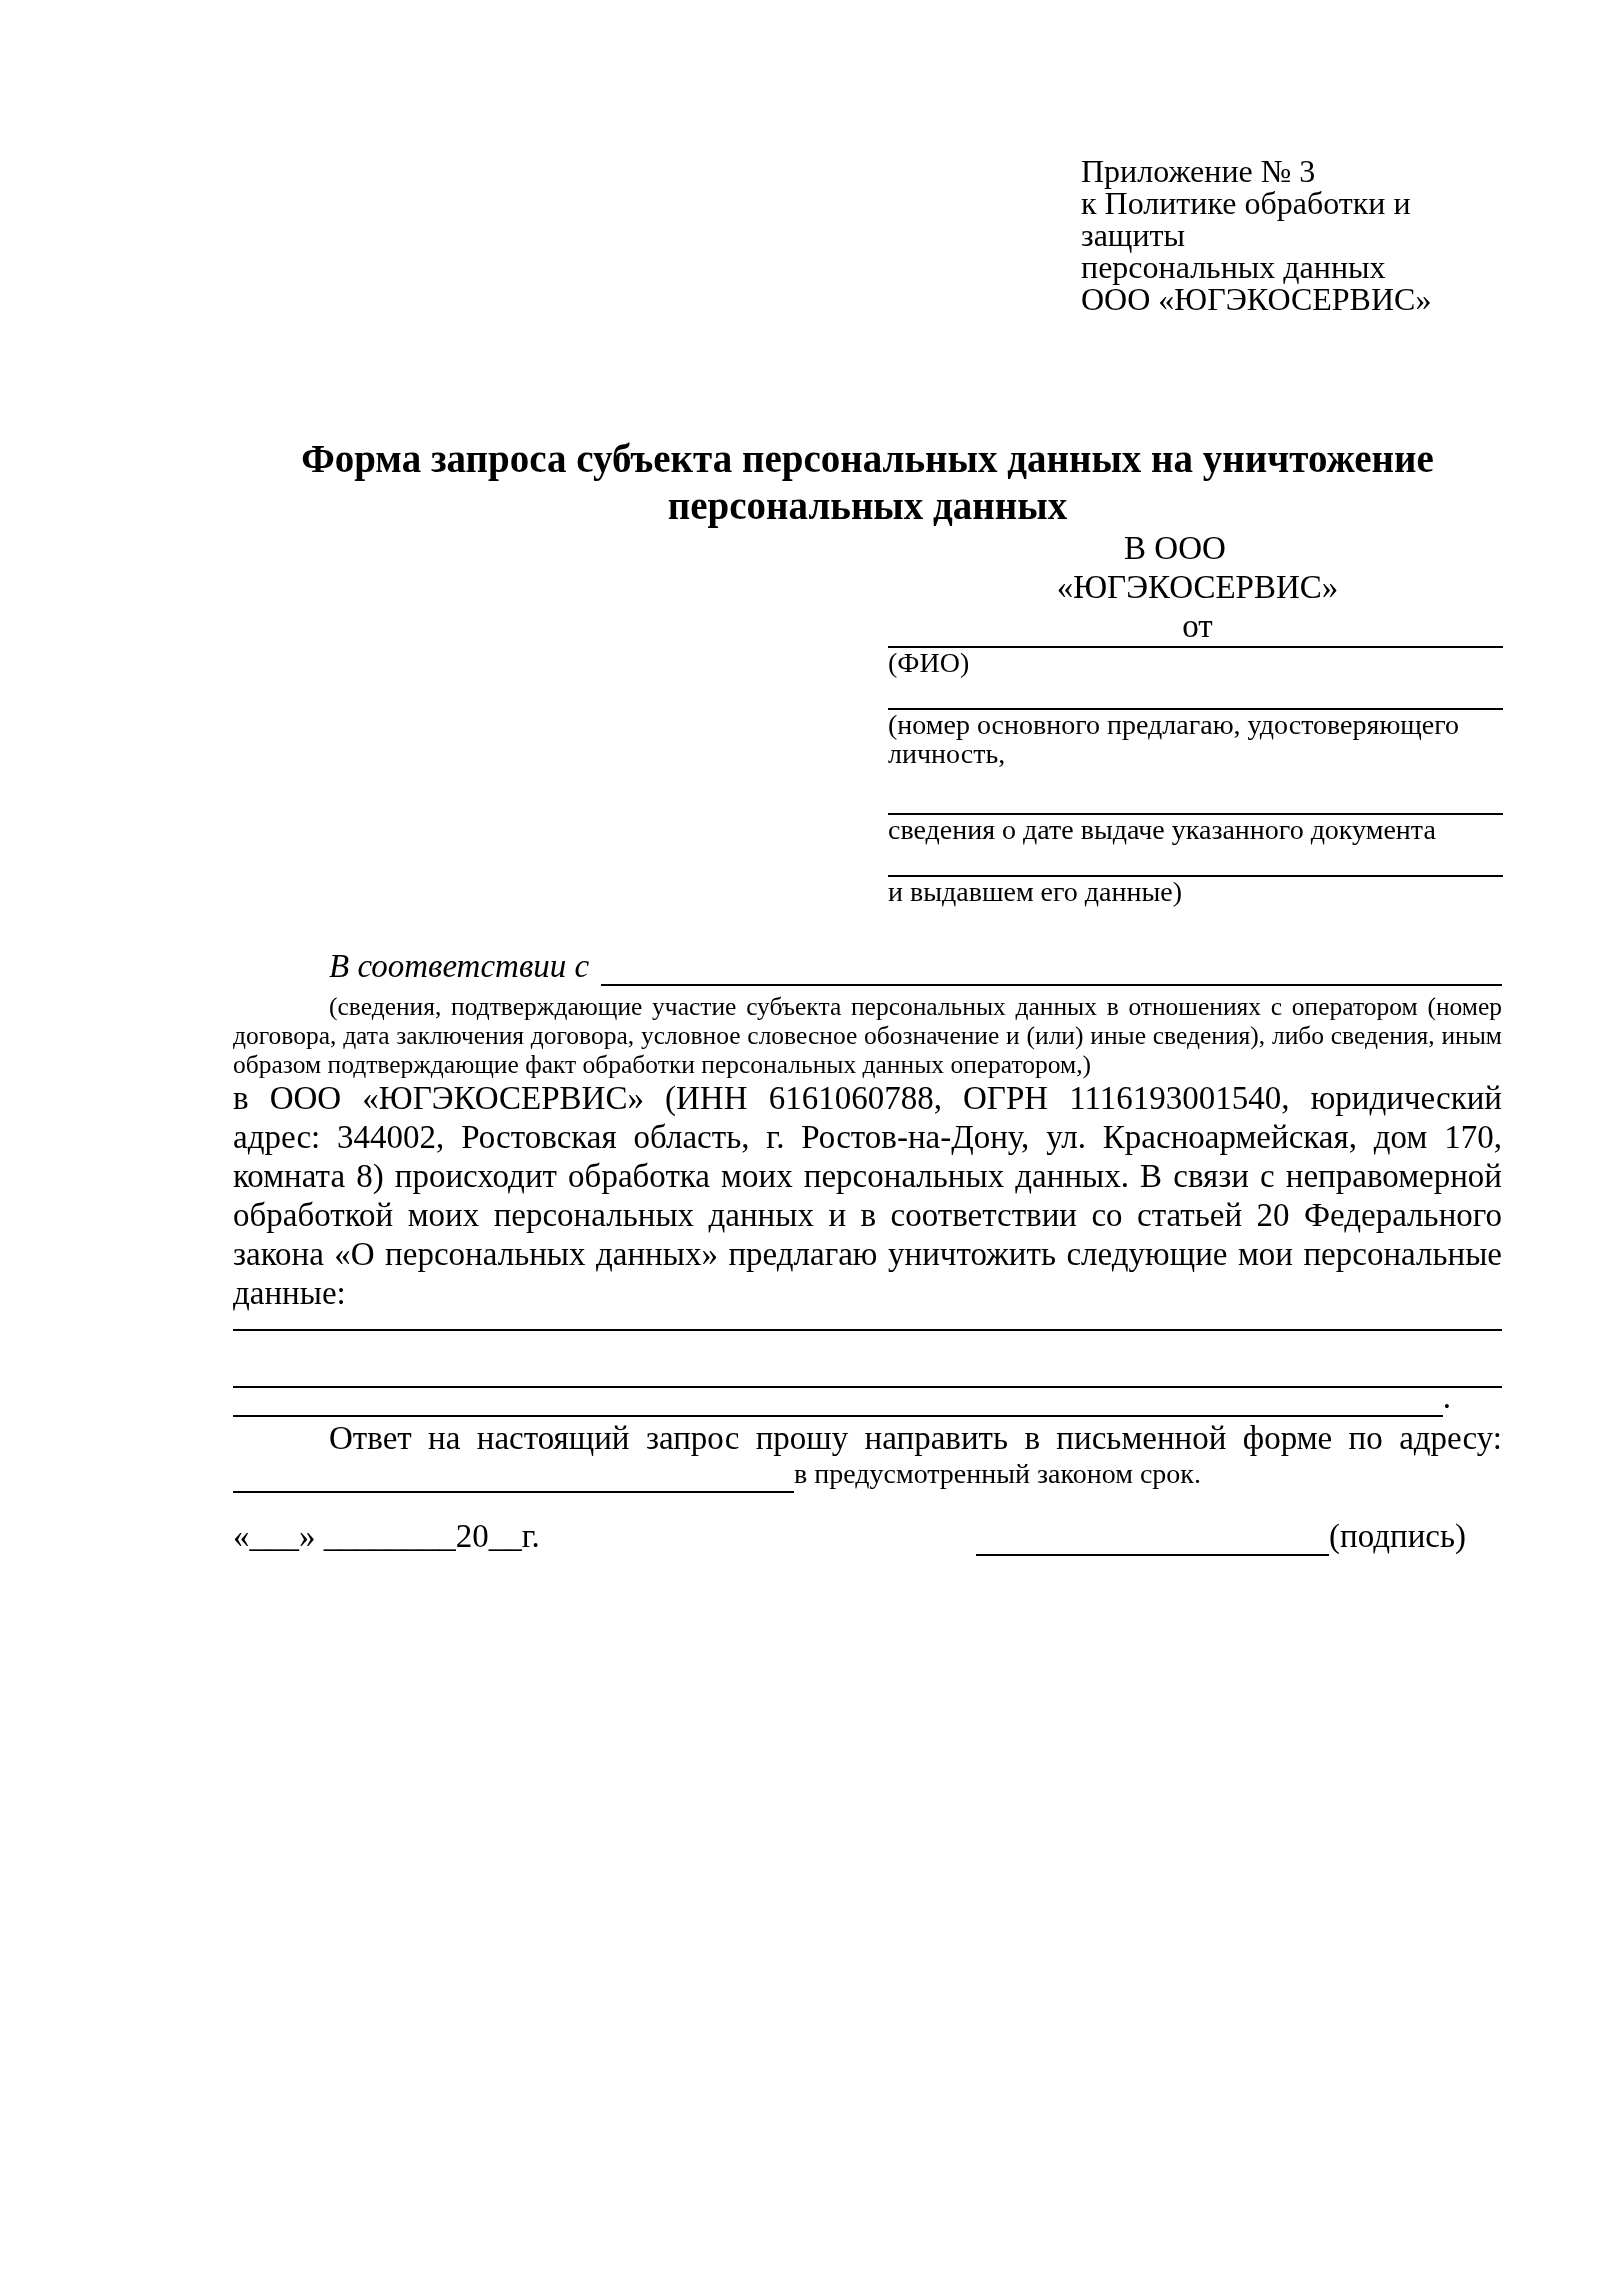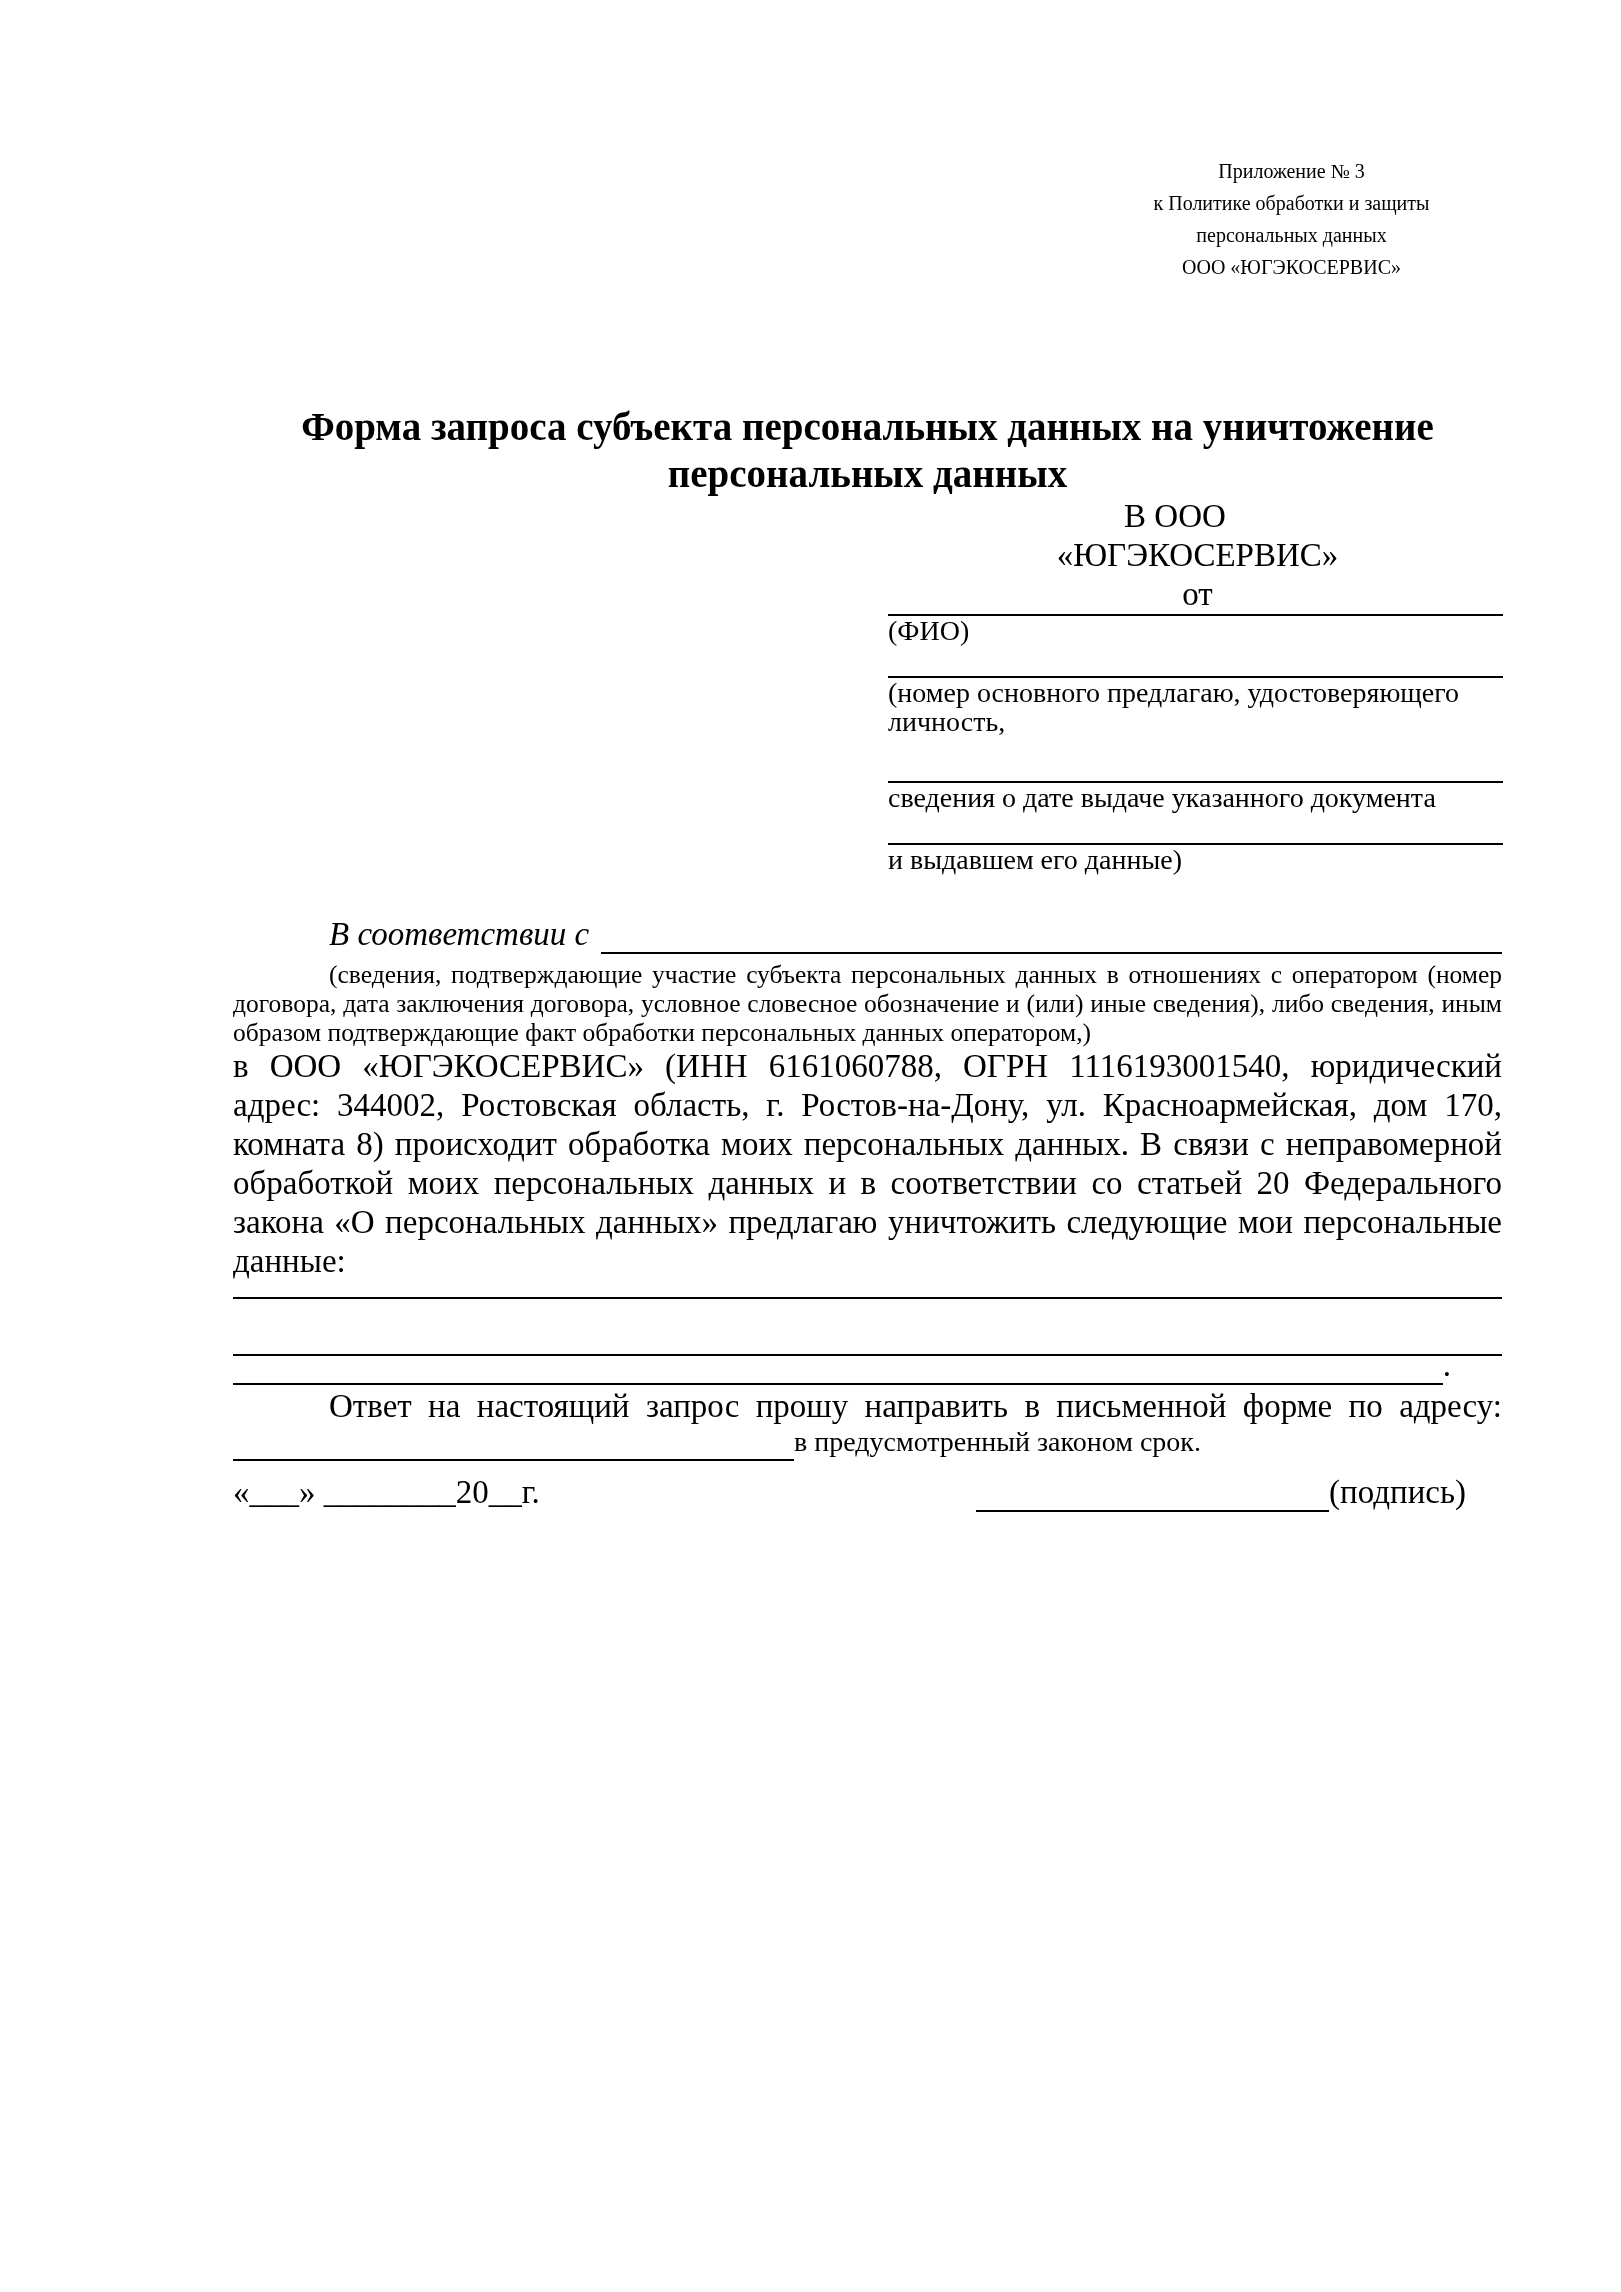--- a/index.html
+++ b/index.html
@@ -14,23 +14,22 @@
     background: #ffffff;
     color: #000000;
     font-family: "Liberation Serif", "DejaVu Serif", serif;
     box-sizing: border-box;
     padding: 155px 119px 0 233px;
     overflow: hidden;
   }
   
   .appendix {
     margin-left: 848px;
-    font-size: 20px;
+    font-size: 32px;
     line-height: 32px;
-    text-align: center;
   }
   
   .title {
     margin: 120px 0 0 0;
     font-size: 39px;
     line-height: 47px;
     font-weight: bold;
     text-align: center;
   }
   
@@ -110,21 +109,21 @@
     margin-top: -3.9px;
     font-size: 28px;
     line-height: 39px;
   }
   .reply2 .hline { width: 561px; }
   
   .sig-row {
     display: flex;
     justify-content: space-between;
     align-items: flex-end;
-    margin-top: 12px;
+    margin-top: 24px;
     padding-right: 36px;
     font-size: 33px;
     line-height: 39px;
   }
   .sig-right { display: inline-flex; }
   .sig-right .hline { width: 353px; }
 </style>
 </head>
 <body>
 

